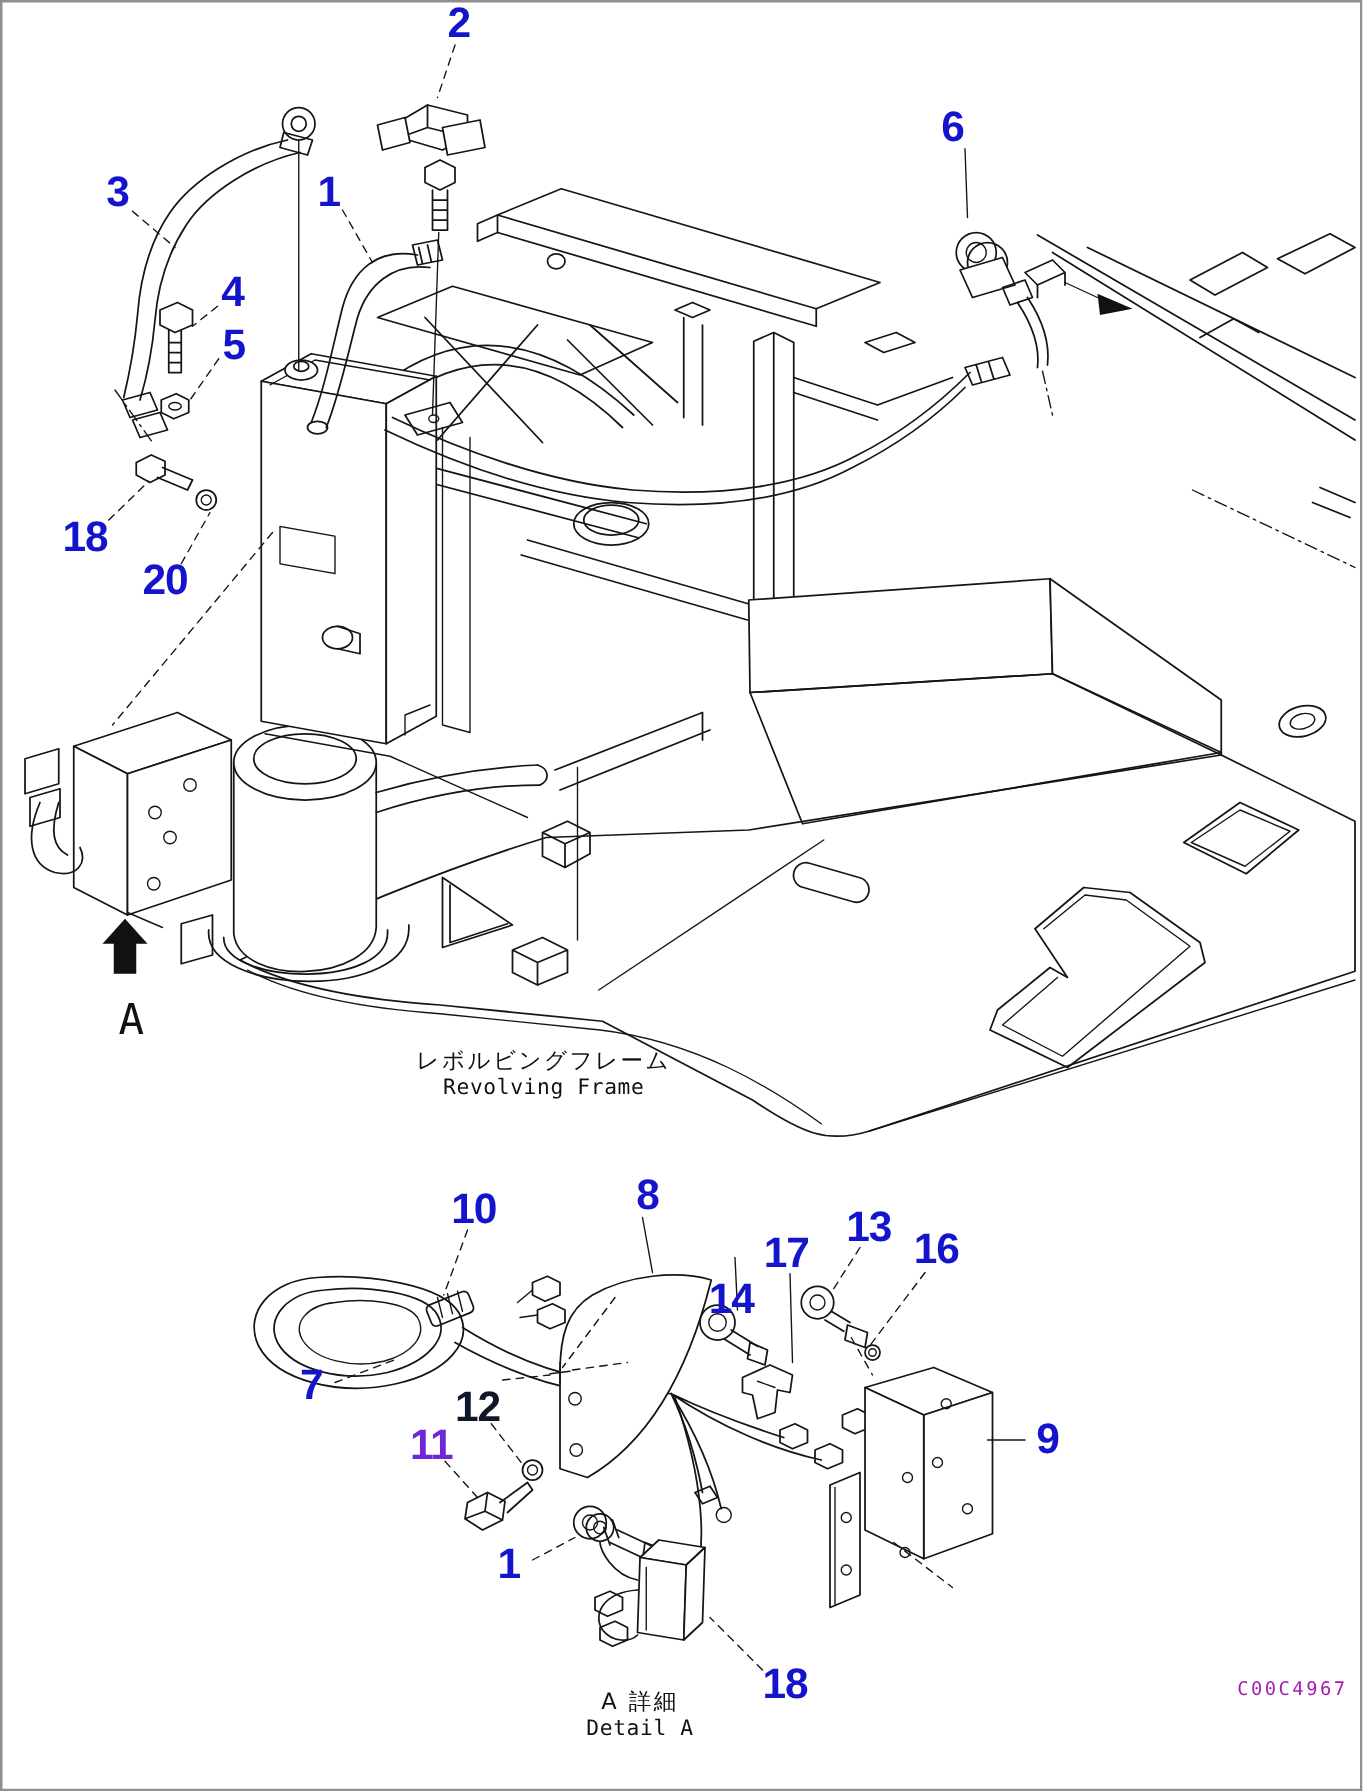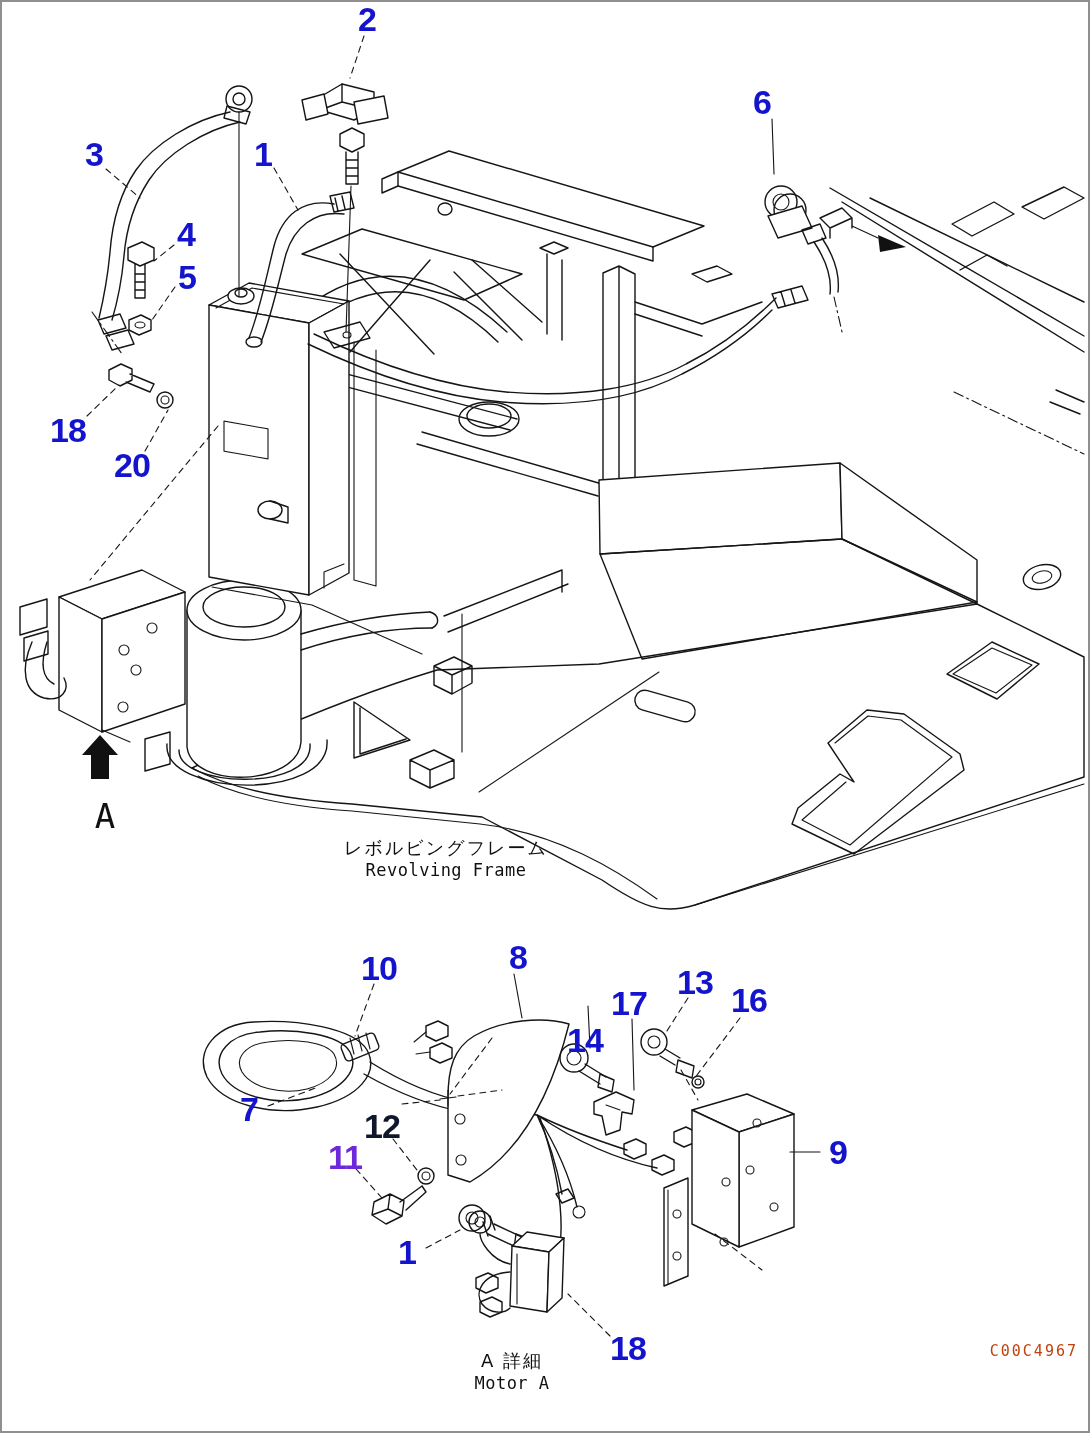--- a/index.html
+++ b/index.html
@@ -12,21 +12,21 @@
   .f{fill:#fff}
   .k{fill:#111;stroke:none}
   .d{stroke-dasharray:6 5}
   .dd{stroke-dasharray:10 4 2 4}
   .callout{position:absolute;transform:translate(-50%,-50%);
            font:700 34px "Liberation Sans",sans-serif;letter-spacing:-1px}
   .cap{position:absolute;text-align:center;color:#101010}
   .cap .jp{font:18px "DejaVu Sans",sans-serif;letter-spacing:2px;white-space:nowrap}
   .cap .en{font:17px "DejaVu Sans Mono",monospace;letter-spacing:.5px;white-space:nowrap}
   #drawing-code{position:absolute;right:10px;top:1340px;
-                font:15px "DejaVu Sans Mono",monospace;letter-spacing:2px;color:#c2410c}
+                font:15px "DejaVu Sans Mono",monospace;letter-spacing:2px;color:#a21caf}
   #view-letter{position:absolute;left:103px;top:814px;transform:translate(-50%,-50%);
                font:34px "DejaVu Sans Mono",monospace;color:#111}
 </style>
 </head>
 <body>
 
 <div id="stage">
 
   <svg id="art" width="1086" height="1429" viewBox="0 0 1086 1429">
 
@@ -293,28 +293,28 @@
         <line x1="424" y1="1246" x2="458" y2="1228" class="s d t"></line>
         <line x1="738" y1="1016" x2="692" y2="1077" class="s d t"></line>
         <line x1="630" y1="1017" x2="632" y2="1088" class="s t"></line>
         <line x1="608" y1="1334" x2="566" y2="1292" class="s d t"></line>
         <line x1="85" y1="414" x2="117" y2="383" class="s d t"></line>
         <line x1="143" y1="449" x2="166" y2="408" class="s d t"></line>
       </g>
   </svg>
 
 
-  <div class="cap" style="left:329px;top:834px;width:230px">
+  <div class="cap" style="left:318px;top:834px;width:230px">
     <div class="jp">レボルビングフレーム</div>
     <div class="en">Revolving Frame</div>
   </div>
 
   <div class="cap" style="left:440px;top:1347px;width:140px">
     <div class="jp">A 詳細</div>
-    <div class="en">Motor A</div>
+    <div class="en">Detail A</div>
   </div>
 
   <div id="view-letter">A</div>
 
   <div id="drawing-code">C00C4967</div>
 
   <div id="callout-layer">
       <div class="callout" style="left: 261px; top: 152px; color: rgb(20, 20, 204);">1</div>
       <div class="callout" style="left: 365px; top: 17px; color: rgb(20, 20, 204);">2</div>
       <div class="callout" style="left: 92px; top: 152px; color: rgb(20, 20, 204);">3</div>

